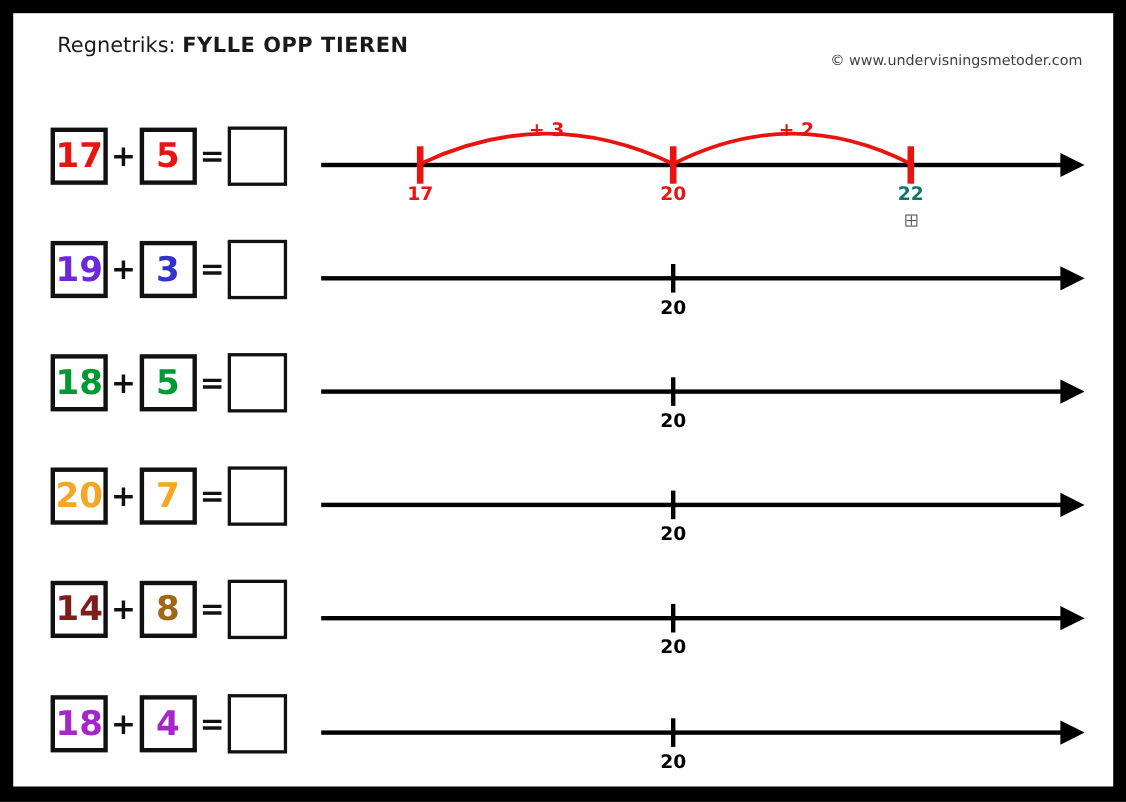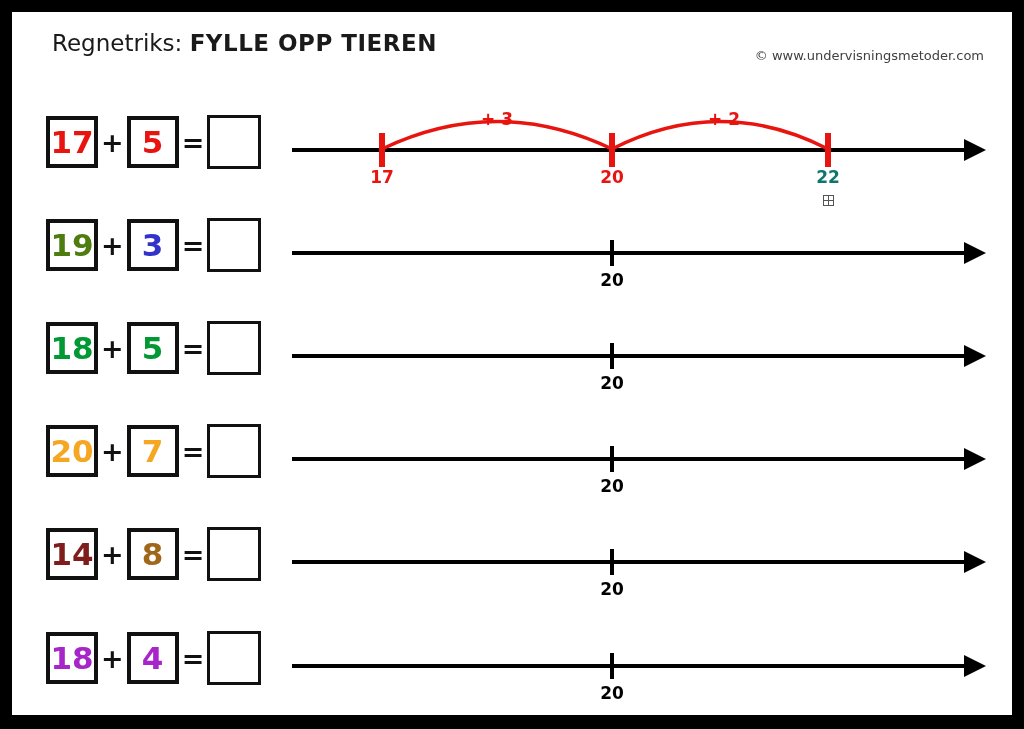--- a/index.html
+++ b/index.html
@@ -31,21 +31,21 @@
     background: #ffffff;
     overflow: hidden;
   }
 
   
   #title {
     position: absolute;
     left: 40px;
     top: 18px;
     font-family: "DejaVu Sans", sans-serif;
-    font-size: 23px;
+    font-size: 19px;
     color: #1a1a1a;
     white-space: nowrap;
     letter-spacing: 0px;
     text-align: right;
   }
   #title .t-prefix { font-weight: 400; }
   #title .t-main   { font-weight: 700; letter-spacing: 0.5px; }
 
   #copyright {
     position: absolute;
@@ -219,21 +219,21 @@
             <div class="ticklabel red" style="left: 90px; color: rgb(232, 20, 15);">17</div>
             <div class="tick red" style="left: 317px; background: rgb(232, 20, 15);"></div>
             <div class="ticklabel red" style="left: 320px; color: rgb(232, 20, 15);">20</div>
             <div class="tick red" style="left: 533px; background: rgb(232, 20, 15);"></div>
             <div class="ticklabel red" style="left: 536px; color: #0f766e;">22</div>
             <div class="handle" style="left: 531px; top: 88px;"></div>
           </div>
         </div>
         <div class="row" style="top: 198px;">
           <div class="equation">
-            <div class="numbox" style="color: #4d7c0f;">19</div>
+            <div class="numbox" style="color: #6d28d9;">19</div>
             <div class="op">+</div>
             <div class="numbox" style="color: rgb(51, 51, 204);">3</div>
             <div class="op">=</div>
             <div class="numbox answer" style="color: rgb(51, 51, 204);"></div>
           </div>
           <div class="numline">
             <div class="axis"></div>
             <div class="arrowhead"></div>
             <div class="tick" style="left: 318px; background: rgb(0, 0, 0);"></div>
             <div class="ticklabel" style="left: 320px; color: rgb(0, 0, 0);">20</div>

